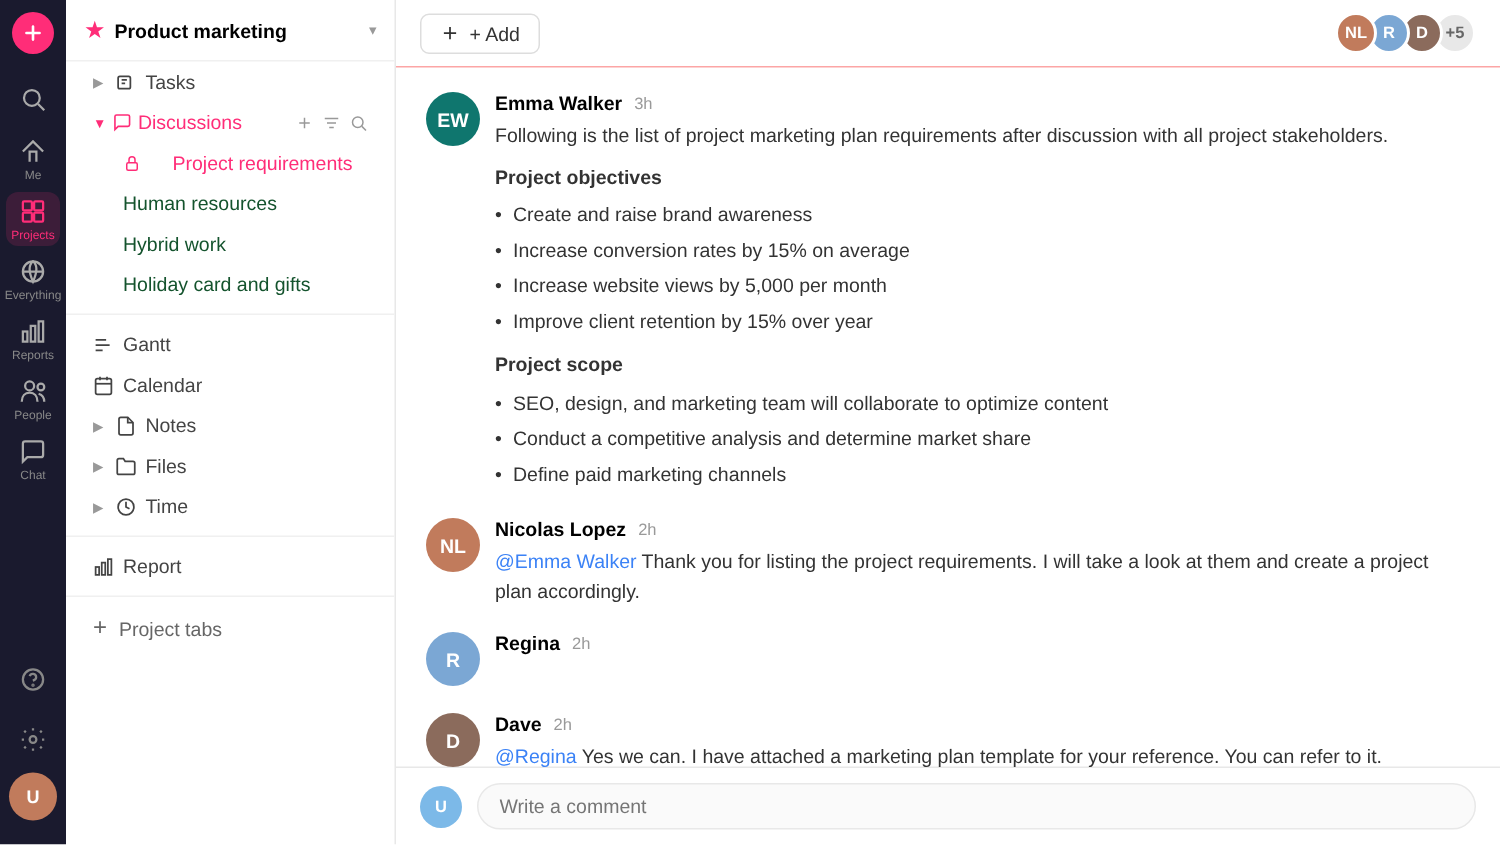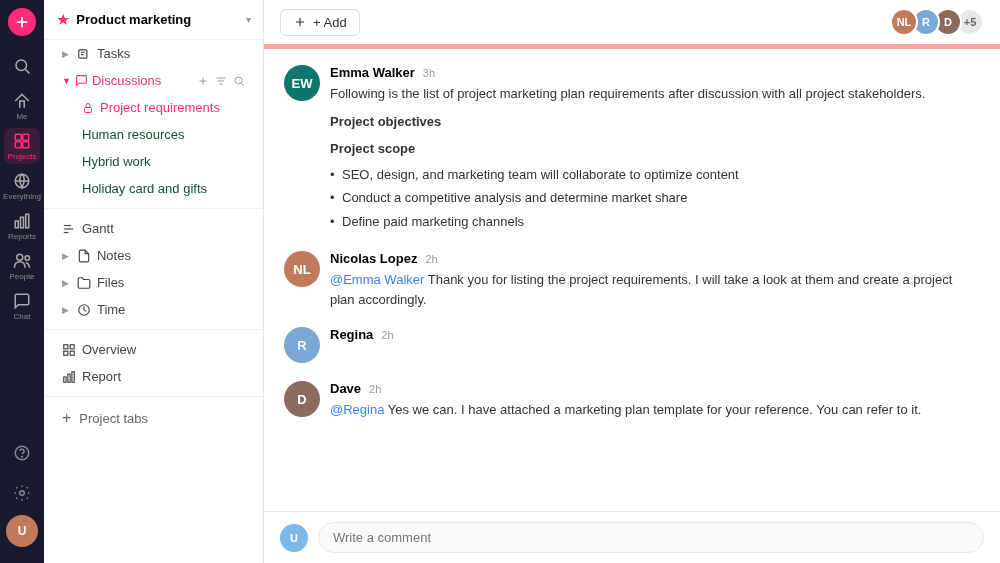--- a/index.html
+++ b/index.html
@@ -60,21 +60,21 @@
     .discussion-header {
       display: flex; align-items: center; padding: 5px 12px; gap: 4px; cursor: pointer;
       margin: 1px 6px; border-radius: 4px;
     }
     .discussion-header .expand-arrow { color: #ff2d78; font-size: 9px; }
     .discussion-header .label { font-size: 13px; color: #ff2d78; font-weight: 500; flex: 1; }
     .discussion-actions { display: flex; gap: 6px; align-items: center; }
     .discussion-actions svg { width: 12px; height: 12px; color: #999; cursor: pointer; }
 
     .sub-item {
-      display: flex; align-items: center; padding: 5px 12px 5px 32px; gap: 6px;
+      display: flex; align-items: center; padding: 5px 12px 5px 32px; gap: 21px;
       cursor: pointer; color: #444; border-radius: 4px; margin: 1px 6px;
     }
     .sub-item.active { color: #ff2d78; }
     .sub-item svg { width: 12px; height: 12px; flex-shrink: 0; color: #ff2d78; }
     .sub-item .item-label { font-size: 13px; }
 
     .sub-item-plain {
       display: flex; align-items: center; padding: 5px 12px 5px 32px;
       cursor: pointer; color: #14532d; border-radius: 4px; margin: 1px 6px; font-size: 13px;
     }
@@ -90,21 +90,21 @@
     .main {
       flex: 1;
       display: flex;
       flex-direction: column;
       overflow: hidden;
       background: #fff;
     }
 
     .main-header {
       display: flex; align-items: center; padding: 8px 16px;
-      border-bottom: 5px solid #fca5a5; gap: 13px; justify-content: space-between;
+      border-bottom: 1px solid #fca5a5; gap: 13px; justify-content: space-between;
     }
     .add-content-btn {
       display: flex; align-items: center; gap: 6px;
       border: 1px solid #ddd; border-radius: 6px; padding: 5px 12px;
       cursor: pointer; font-size: 13px; color: #333; background: #fff;
     }
     .header-spacer { flex: 1; }
     .avatars { display: flex; align-items: center; gap: -4px; }
     .avatar {
       width: 28px; height: 28px; border-radius: 50%; border: 2px solid #fff;
@@ -296,20 +296,29 @@
   <hr class="sidebar-divider">
 
   <div class="sidebar-item">
     <svg viewBox="0 0 24 24" fill="none" stroke="currentColor" stroke-width="2" width="14" height="14">
         <line x1="3" y1="6" x2="15" y2="6"></line>
         <line x1="3" y1="12" x2="19" y2="12"></line>
         <line x1="3" y1="18" x2="11" y2="18"></line>
       </svg>
     <span class="item-label">Gantt</span>
   </div>
+  <div class="sidebar-item">
+    <svg viewBox="0 0 24 24" fill="none" stroke="currentColor" stroke-width="2" width="14" height="14">
+        <rect x="3" y="4" width="18" height="18" rx="2"></rect>
+        <line x1="16" y1="2" x2="16" y2="6"></line>
+        <line x1="8" y1="2" x2="8" y2="6"></line>
+        <line x1="3" y1="10" x2="21" y2="10"></line>
+      </svg>
+    <span class="item-label">Calendar</span>
+  </div>
 
   <div class="sidebar-item">
     <span class="expand-arrow">▶</span>
     <svg viewBox="0 0 24 24" fill="none" stroke="currentColor" stroke-width="2" width="14" height="14">
         <path d="M14 2H6a2 2 0 00-2 2v16a2 2 0 002 2h12a2 2 0 002-2V8z"></path>
         <polyline points="14,2 14,8 20,8"></polyline>
       </svg>
     <span class="item-label">Notes</span>
   </div>
   <div class="sidebar-item">
@@ -323,29 +332,20 @@
     <span class="expand-arrow">▶</span>
     <svg viewBox="0 0 24 24" fill="none" stroke="currentColor" stroke-width="2" width="14" height="14">
         <circle cx="12" cy="12" r="9"></circle>
         <polyline points="12,6 12,12 16,14"></polyline>
       </svg>
     <span class="item-label">Time</span>
   </div>
 
   <hr class="sidebar-divider">
 
-  <div class="sidebar-item">
-    <svg viewBox="0 0 24 24" fill="none" stroke="currentColor" stroke-width="2" width="14" height="14">
-        <rect x="3" y="3" width="7" height="7"></rect>
-        <rect x="14" y="3" width="7" height="7"></rect>
-        <rect x="3" y="14" width="7" height="7"></rect>
-        <rect x="14" y="14" width="7" height="7"></rect>
-      </svg>
-    <span class="item-label">Overview</span>
-  </div>
   <div class="sidebar-item">
     <svg viewBox="0 0 24 24" fill="none" stroke="currentColor" stroke-width="2" width="14" height="14">
         <rect x="3" y="12" width="4" height="9"></rect>
         <rect x="10" y="7" width="4" height="14"></rect>
         <rect x="17" y="3" width="4" height="18"></rect>
       </svg>
     <span class="item-label">Report</span>
   </div>
 
   <hr class="sidebar-divider">
@@ -379,20 +379,26 @@
     <div class="message">
       <div class="message-avatar" style="background:#0f766e;">EW</div>
       <div class="message-content">
         <div class="message-header">
           <span class="message-author">Emma Walker</span>
           <span class="message-time">3h</span>
         </div>
         <div class="message-text">
           <p>Following is the list of project marketing plan requirements after discussion with all project stakeholders.</p>
           <strong>Project objectives</strong>
+          <ul>
+            <li>Create and raise brand awareness</li>
+            <li>Increase conversion rates by 15% on average</li>
+            <li>Increase website views by 5,000 per month</li>
+            <li>Improve client retention by 15% over year</li>
+          </ul>
           <strong>Project scope</strong>
           <ul>
             <li>SEO, design, and marketing team will collaborate to optimize content</li>
             <li>Conduct a competitive analysis and determine market share</li>
             <li>Define paid marketing channels</li>
           </ul>
         </div>
       </div>
     </div>
 

